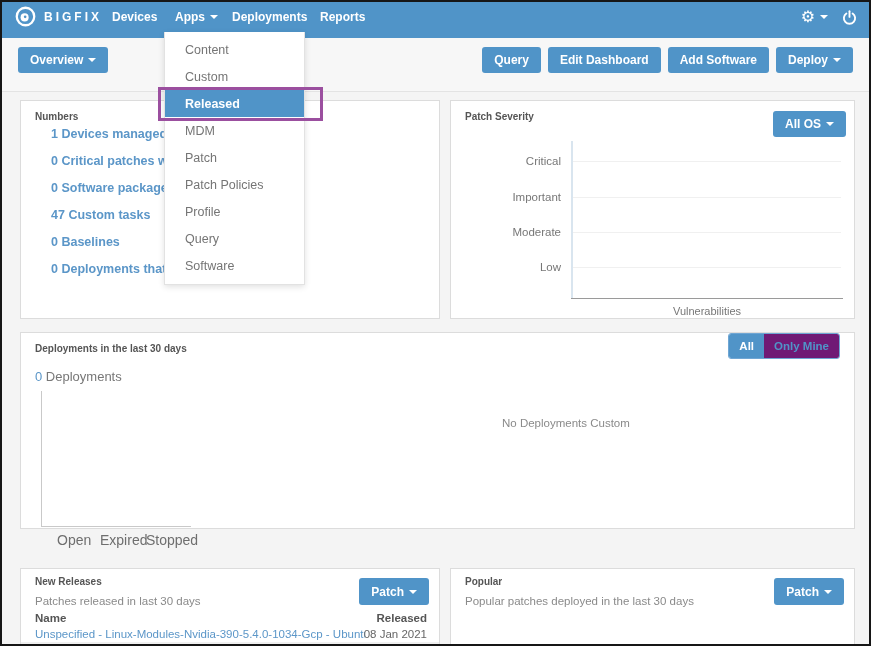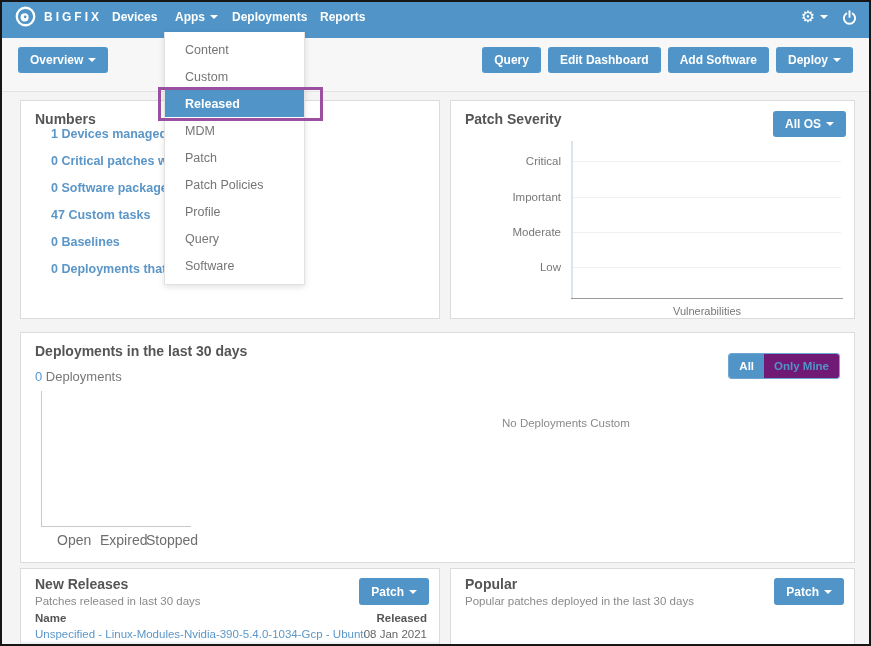--- a/index.html
+++ b/index.html
@@ -22,46 +22,46 @@
   .toolbar { position:absolute; left:0; top:30px; width:100%; height:60px; background:#f7f7f7;
              border-bottom:1px solid #e3e3e3; }
   .btn { background:#5094c8; color:#fff; font-size:12px; font-weight:bold; border:none;
          border-radius:3px; height:26px; padding:0 12px; display:inline-flex; align-items:center;
          justify-content:center; cursor:pointer; font-family:"Liberation Sans",sans-serif; }
   .overview-btn { position:absolute; left:16px; top:15px; }
   .toolbar-right { position:absolute; right:16px; top:15px; display:flex; gap:7px; }
 
   
   .panel { position:absolute; background:#fff; border:1px solid #dcdcdc; }
-  .panel-title { font-size:14px; font-weight:bold; color:#555; }
+  .panel-title { font-size:10px; font-weight:bold; color:#555; }
   .panel-sub { font-size:11.5px; color:#8a8a8a; }
 
   
   .numbers { left:18px; top:98px; width:420px; height:219px; }
   .numbers .panel-title { position:absolute; left:14px; top:10px; }
   .num-link { position:absolute; left:30px; font-size:12.5px; font-weight:bold; color:#5b96c8;
               white-space:nowrap; cursor:pointer; text-decoration:none; }
 
   
   .severity { left:448px; top:98px; width:405px; height:219px; }
   .severity .panel-title { position:absolute; left:14px; top:10px; }
   .os-btn { position:absolute; right:8px; top:10px; }
   .ps-ylabel { position:absolute; width:110px; text-align:right; font-size:11.5px; color:#777; }
   .ps-axis-v { position:absolute; left:120px; top:40px; width:2px; height:158px; background:#d9e5ef; }
   .ps-grid { position:absolute; left:122px; width:268px; height:1px; background:#f0f0f0; }
   .ps-axis-h { position:absolute; left:120px; top:197px; width:272px; height:1px; background:#9a9a9a; }
   .ps-xlabel { position:absolute; left:120px; top:204px; width:272px; text-align:center;
                font-size:11px; color:#777; }
 
   
-  .deploy-panel { left:18px; top:330px; width:835px; height:231px; }
+  .deploy-panel { left:18px; top:330px; width:835px; height:197px; }
   .deploy-panel .panel-title { position:absolute; left:14px; top:10px; }
   .deploy-count { position:absolute; left:14px; top:36px; font-size:13px; color:#777; }
   .deploy-count .count-num { color:#5b96c8; }
-  .toggle { position:absolute; right:14px; top:20px; display:flex; border:1px solid #6fa6d4;
+  .toggle { position:absolute; right:14px; top:0; display:flex; border:1px solid #6fa6d4;
             border-radius:3px; overflow:hidden; }
   .toggle-seg { height:24px; padding:0 10px; display:flex; align-items:center; font-size:11.5px;
                 font-weight:bold; cursor:pointer; }
   .toggle-on { background:#5094c8; color:#fff; }
   .toggle-off { background:#701a75; color:#5094c8; }
   .dp-axis-v { position:absolute; left:20px; top:58px; width:1px; height:136px; background:#c9c9c9; }
   .dp-axis-h { position:absolute; left:20px; top:193px; width:150px; height:1px; background:#c9c9c9; }
   .dp-xlabel { position:absolute; top:199px; font-size:14px; color:#6e6e6e; }
   .dp-empty { position:absolute; left:481px; top:84px; font-size:11.5px; color:#8a8a8a; }
 

